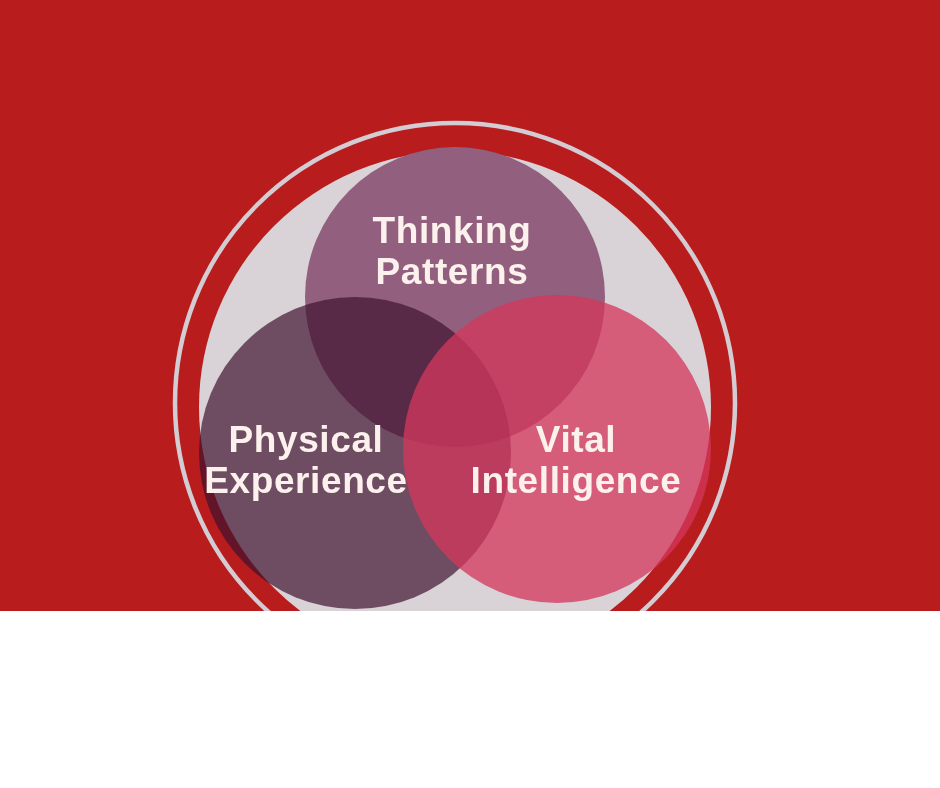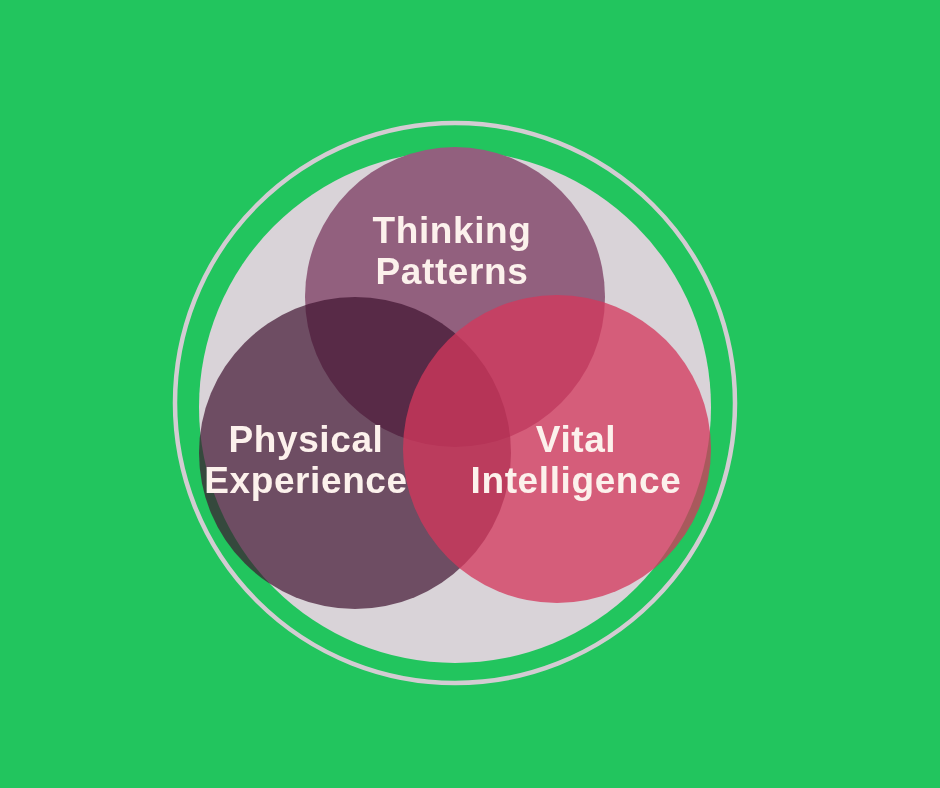--- a/index.html
+++ b/index.html
@@ -3,22 +3,22 @@
 <meta charset="utf-8">
 <style>
   html, body {
     margin: 0;
     padding: 0;
     background: #ffffff;
   }
   .canvas {
     position: relative;
     width: 940px;
-    height: 788px;
-    background: #22c55e;
+    height: 611px;
+    background: #b91c1c;
     overflow: hidden;
     font-family: "Liberation Sans", sans-serif;
   }
   svg { display: block; }
   .venn-label {
     font-family: "Liberation Sans", sans-serif;
     font-weight: 700;
     font-size: 37px;
     letter-spacing: 0.6px;
     text-anchor: middle;

